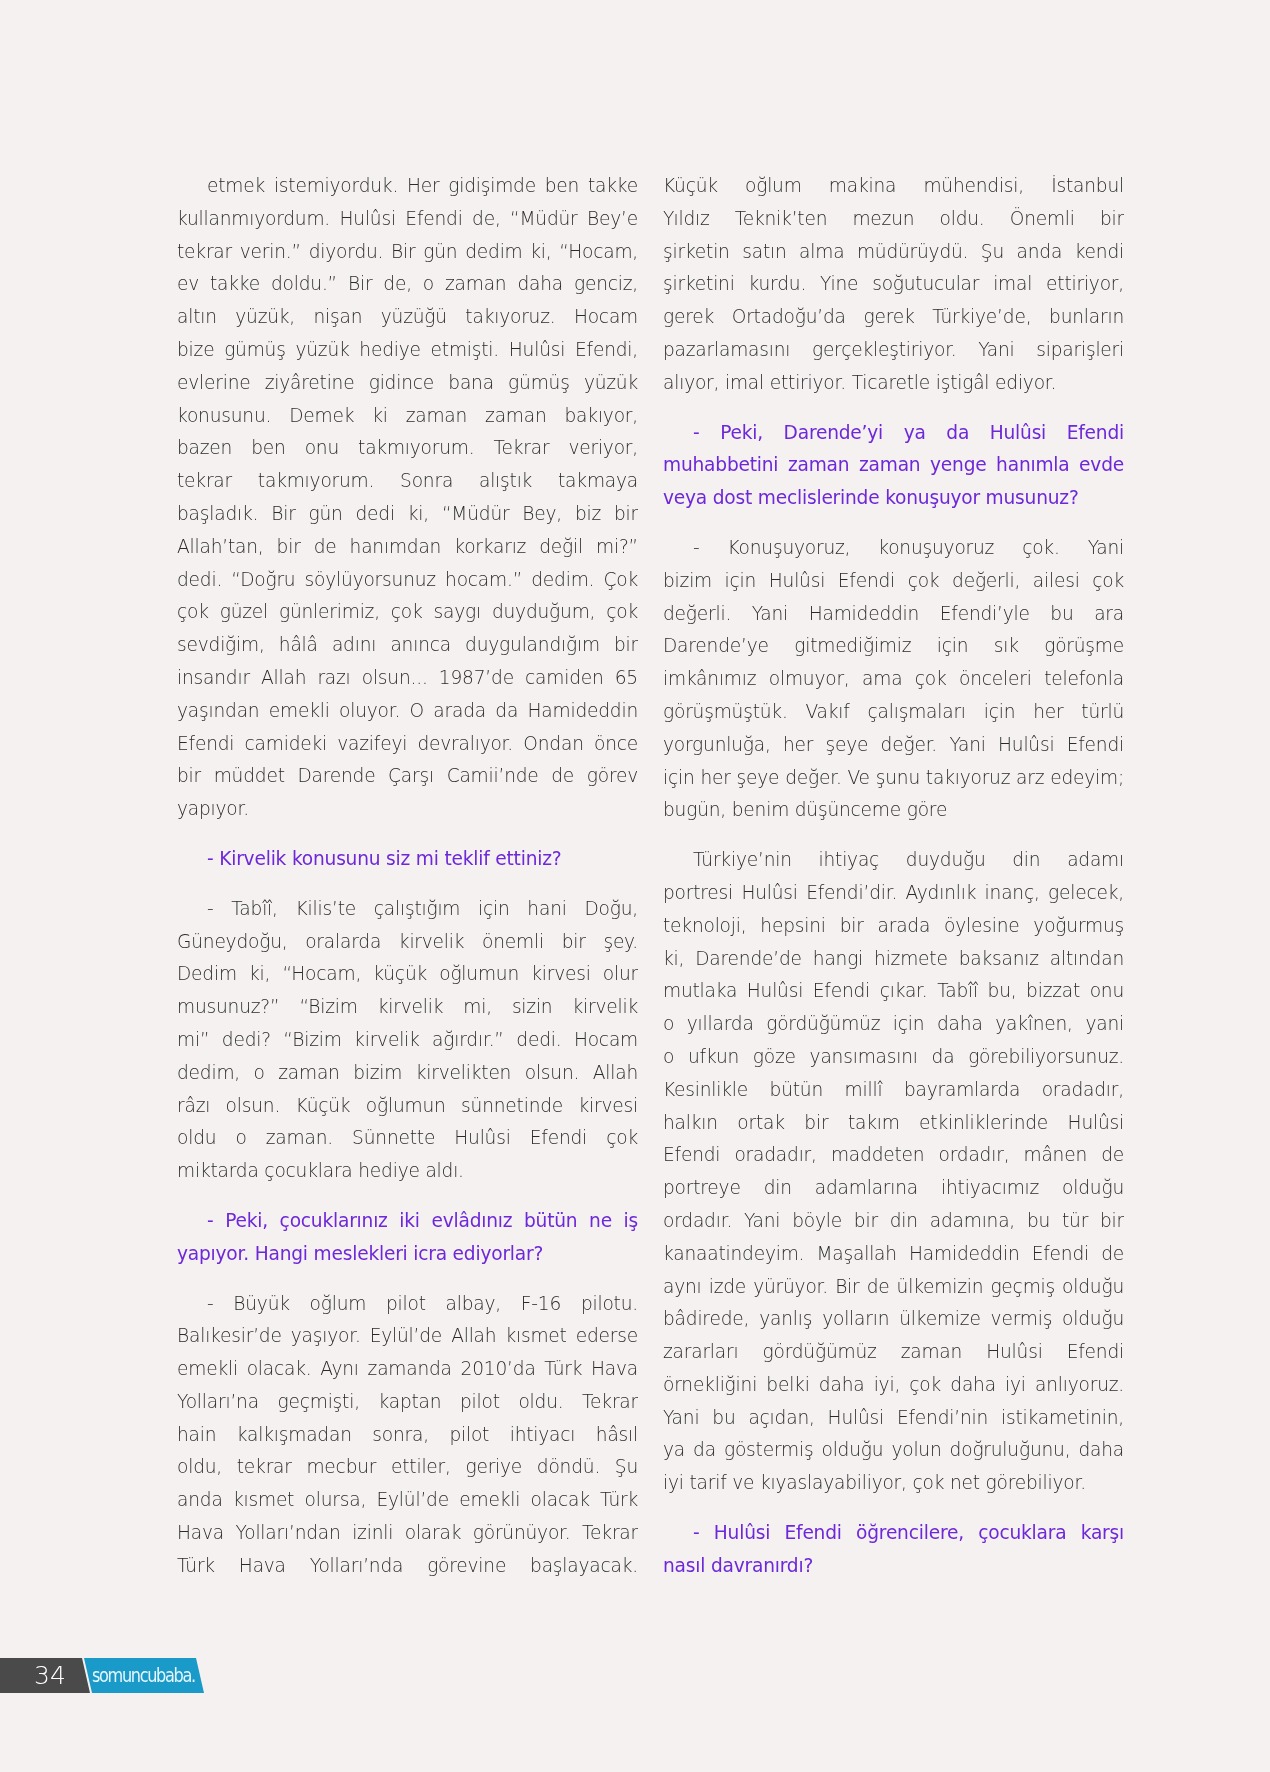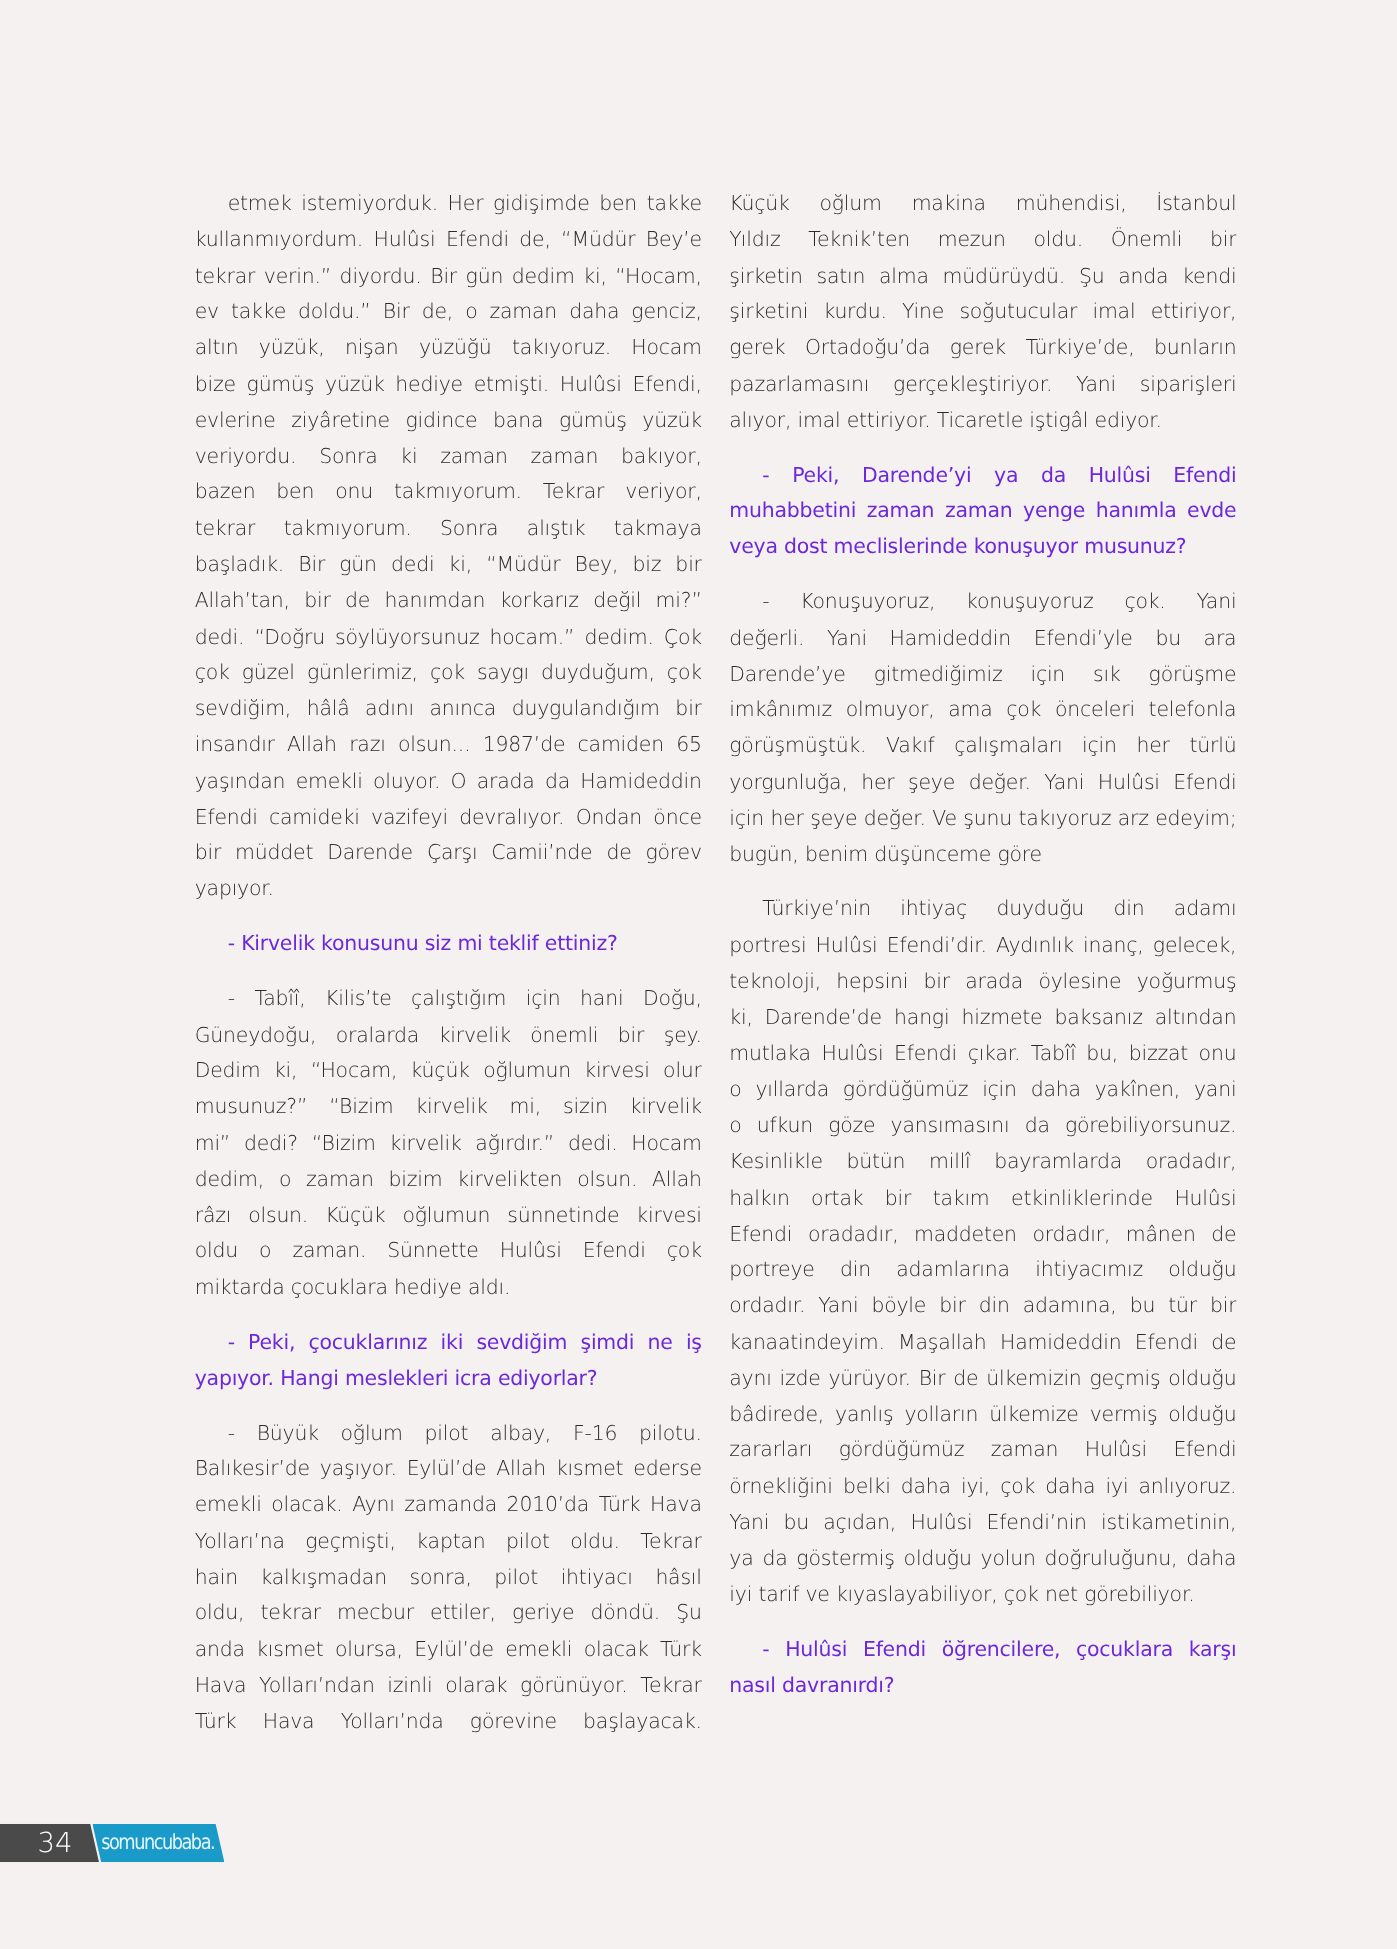--- a/index.html
+++ b/index.html
@@ -66,21 +66,21 @@
 
 <div class="column" id="col-left">
     <div class="para">
       <span class="line indent">etmek istemiyorduk. Her gidişimde ben takke</span>
       <span class="line">kullanmıyordum. Hulûsi Efendi de, “Müdür Bey’e</span>
       <span class="line">tekrar verin.” diyordu. Bir gün dedim ki, “Hocam,</span>
       <span class="line">ev takke doldu.” Bir de, o zaman daha genciz,</span>
       <span class="line">altın yüzük, nişan yüzüğü takıyoruz. Hocam</span>
       <span class="line">bize gümüş yüzük hediye etmişti. Hulûsi Efendi,</span>
       <span class="line">evlerine ziyâretine gidince bana gümüş yüzük</span>
-      <span class="line">veriyordu. Sonra ki zaman zaman bakıyor,</span>
+      <span class="line">konusunu. Demek ki zaman zaman bakıyor,</span>
       <span class="line">bazen ben onu takmıyorum. Tekrar veriyor,</span>
       <span class="line">tekrar takmıyorum. Sonra alıştık takmaya</span>
       <span class="line">başladık. Bir gün dedi ki, “Müdür Bey, biz bir</span>
       <span class="line">Allah’tan, bir de hanımdan korkarız değil mi?”</span>
       <span class="line">dedi. “Doğru söylüyorsunuz hocam.” dedim. Çok</span>
       <span class="line">çok güzel günlerimiz, çok saygı duyduğum, çok</span>
       <span class="line">sevdiğim, hâlâ adını anınca duygulandığım bir</span>
       <span class="line">insandır Allah razı olsun... 1987’de camiden 65</span>
       <span class="line">yaşından emekli oluyor. O arada da Hamideddin</span>
       <span class="line">Efendi camideki vazifeyi devralıyor. Ondan önce</span>
@@ -95,21 +95,21 @@
       <span class="line">Güneydoğu, oralarda kirvelik önemli bir şey.</span>
       <span class="line">Dedim ki, “Hocam, küçük oğlumun kirvesi olur</span>
       <span class="line">musunuz?” “Bizim kirvelik mi, sizin kirvelik</span>
       <span class="line">mi” dedi? “Bizim kirvelik ağırdır.” dedi. Hocam</span>
       <span class="line">dedim, o zaman bizim kirvelikten olsun. Allah</span>
       <span class="line">râzı olsun. Küçük oğlumun sünnetinde kirvesi</span>
       <span class="line">oldu o zaman. Sünnette Hulûsi Efendi çok</span>
       <span class="line last">miktarda çocuklara hediye aldı.</span>
     </div>
     <div class="para question">
-      <span class="line indent">- Peki, çocuklarınız iki sevdiğim şimdi ne iş</span>
+      <span class="line indent">- Peki, çocuklarınız iki evlâdınız bütün ne iş</span>
       <span class="line last">yapıyor. Hangi meslekleri icra ediyorlar?</span>
     </div>
     <div class="para">
       <span class="line indent">- Büyük oğlum pilot albay, F-16 pilotu.</span>
       <span class="line">Balıkesir’de yaşıyor. Eylül’de Allah kısmet ederse</span>
       <span class="line">emekli olacak. Aynı zamanda 2010’da Türk Hava</span>
       <span class="line">Yolları’na geçmişti, kaptan pilot oldu. Tekrar</span>
       <span class="line">hain kalkışmadan sonra, pilot ihtiyacı hâsıl</span>
       <span class="line">oldu, tekrar mecbur ettiler, geriye döndü. Şu</span>
       <span class="line">anda kısmet olursa, Eylül’de emekli olacak Türk</span>
@@ -127,20 +127,21 @@
       <span class="line">pazarlamasını gerçekleştiriyor. Yani siparişleri</span>
       <span class="line last">alıyor, imal ettiriyor. Ticaretle iştigâl ediyor.</span>
     </div>
     <div class="para question">
       <span class="line indent">- Peki, Darende’yi ya da Hulûsi Efendi</span>
       <span class="line">muhabbetini zaman zaman yenge hanımla evde</span>
       <span class="line last">veya dost meclislerinde konuşuyor musunuz?</span>
     </div>
     <div class="para">
       <span class="line indent">- Konuşuyoruz, konuşuyoruz çok. Yani</span>
+      <span class="line">bizim için Hulûsi Efendi çok değerli, ailesi çok</span>
       <span class="line">değerli. Yani Hamideddin Efendi’yle bu ara</span>
       <span class="line">Darende’ye gitmediğimiz için sık görüşme</span>
       <span class="line">imkânımız olmuyor, ama çok önceleri telefonla</span>
       <span class="line">görüşmüştük. Vakıf çalışmaları için her türlü</span>
       <span class="line">yorgunluğa, her şeye değer. Yani Hulûsi Efendi</span>
       <span class="line">için her şeye değer. Ve şunu takıyoruz arz edeyim;</span>
       <span class="line last">bugün, benim düşünceme göre</span>
     </div>
     <div class="para">
       <span class="line indent">Türkiye’nin ihtiyaç duyduğu din adamı</span>

